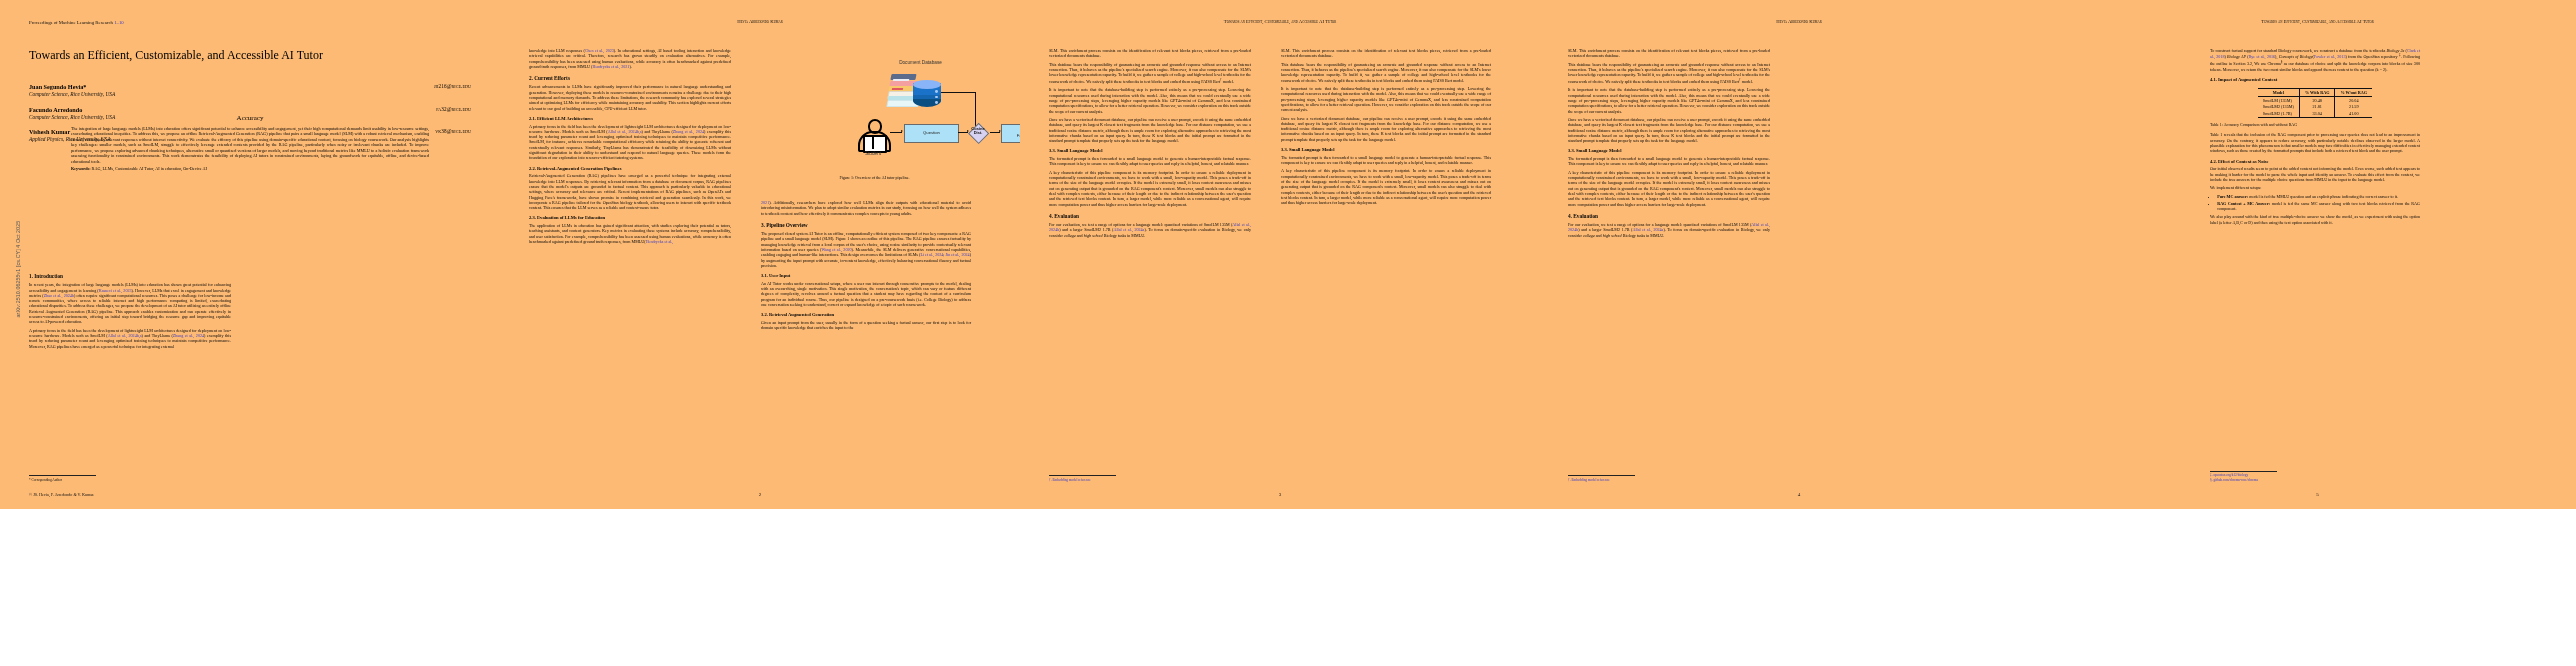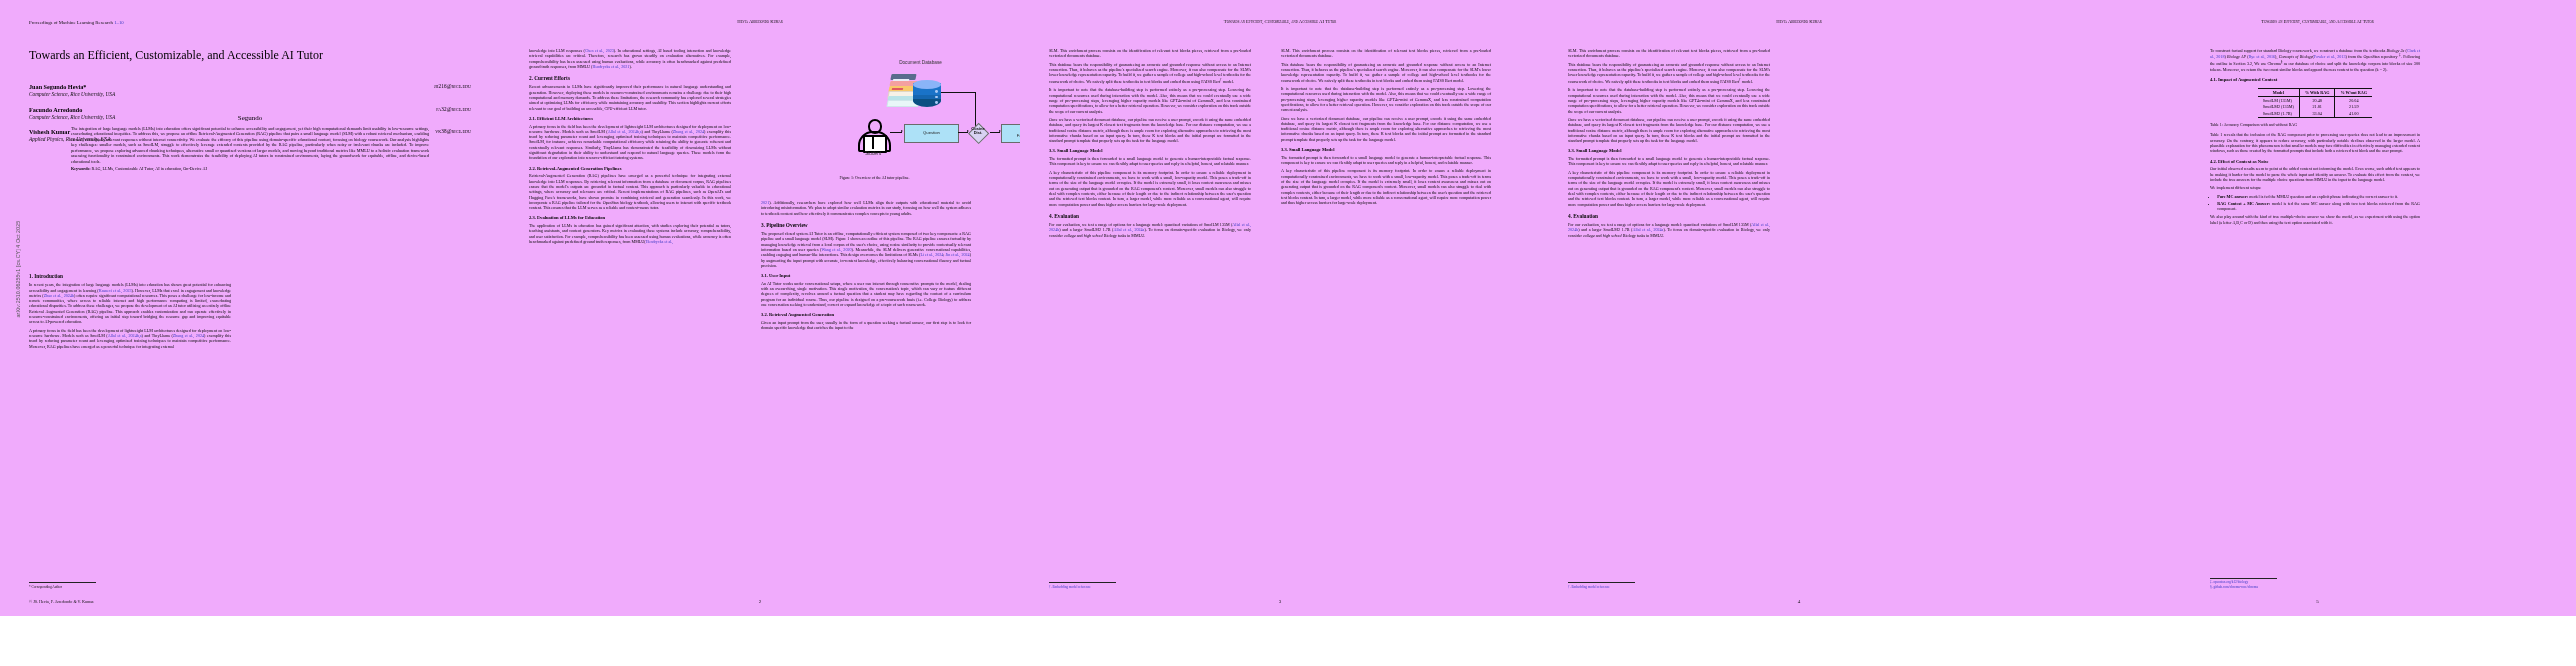--- a/index.html
+++ b/index.html
@@ -1,21 +1,21 @@
 <!DOCTYPE html>
 <html style="font-size:9px"><head>
 <meta charset="utf-8">
 <style>
   html,body{margin:0;padding:0;background:#7a7a7a;}
   body{font-family:"Liberation Serif", serif;}
   .sheet{position:relative;width:2576px;height:667px;background:#ffffff;overflow:hidden;}
   .arxiv-stamp{position:absolute;left:-66px;top:231px;width:167px;transform:rotate(-90deg);
     transform-origin:center center;font-family:"Liberation Sans",sans-serif;font-size:5.3px;
     color:#555;letter-spacing:0.1px;white-space:nowrap;}
-  .page{position:absolute;top:0;height:616px;background:#f0abfc;}
+  .page{position:absolute;top:0;height:509px;background:#fdba74;}
   .p1{left:0px;width:500px;}
   .p2{left:500px;width:520px;}
   .p3{left:1020px;width:520px;}
   .p4{left:1539px;width:520px;}
   .p5{left:2059px;width:517px;}
   .rh{position:absolute;top:19px;font-variant:small-caps;font-size:4.8px;color:#111;white-space:nowrap;}
   .rh-center{left:0;right:0;text-align:center;}
   .pnum{position:absolute;bottom:12.2px;left:0;right:0;text-align:center;font-size:5px;color:#111;}
   .foot-left{position:absolute;bottom:12.2px;left:29px;font-size:4.1px;color:#111;}
 
@@ -105,21 +105,21 @@
       <span class="em">fa32@rice.edu</span>
       <span class="nm">Facundo Arredondo</span>
       <span class="af">Computer Science, Rice University, USA</span>
     </div>
     <div class="auth" style="top:128px;">
       <span class="em">vk38@rice.edu</span>
       <span class="nm">Vishesh Kumar</span>
       <span class="af">Applied Physics, Rice University, USA</span>
     </div>
 
-    <div class="abs-h">Segundo</div>
+    <div class="abs-h">Accuracy</div>
     <div class="abs">
       <span>The integration of large language models (LLMs) into education offers significant potential to enhance accessibility and engagement, yet their high computational demands limit usability in low-resource settings, exacerbating educational inequities. To address this, we propose an offline Retrieval-Augmented Generation (RAG) pipeline that pairs a small language model (SLM) with a robust retrieval mechanism, enabling factual, contextually relevant responses without internet connectivity. We evaluate the efficacy of this pipeline using domain-specific educational content, focusing on biology coursework. Our analysis highlights key challenges: smaller models, such as SmolLM, struggle to effectively leverage extended contexts provided by the RAG pipeline, particularly when noisy or irrelevant chunks are included. To improve performance, we propose exploring advanced chunking techniques, alternative small or quantized versions of larger models, and moving beyond traditional metrics like MMLU to a holistic evaluation framework assessing functionality in constrained environments. This work demonstrates the feasibility of deploying AI tutors in constrained environments, laying the groundwork for equitable, offline, and device-based educational tools.</span>
       <div style="margin-top:2.2px;">
         <b>Keywords:</b>
         <span>RAG, LLMs, Customizable AI Tutor, AI in education, On-Device AI</span>
       </div>
     </div>
 
     <div class="col lcol" style="top:267px;">
       <h2>1. Introduction</h2>

